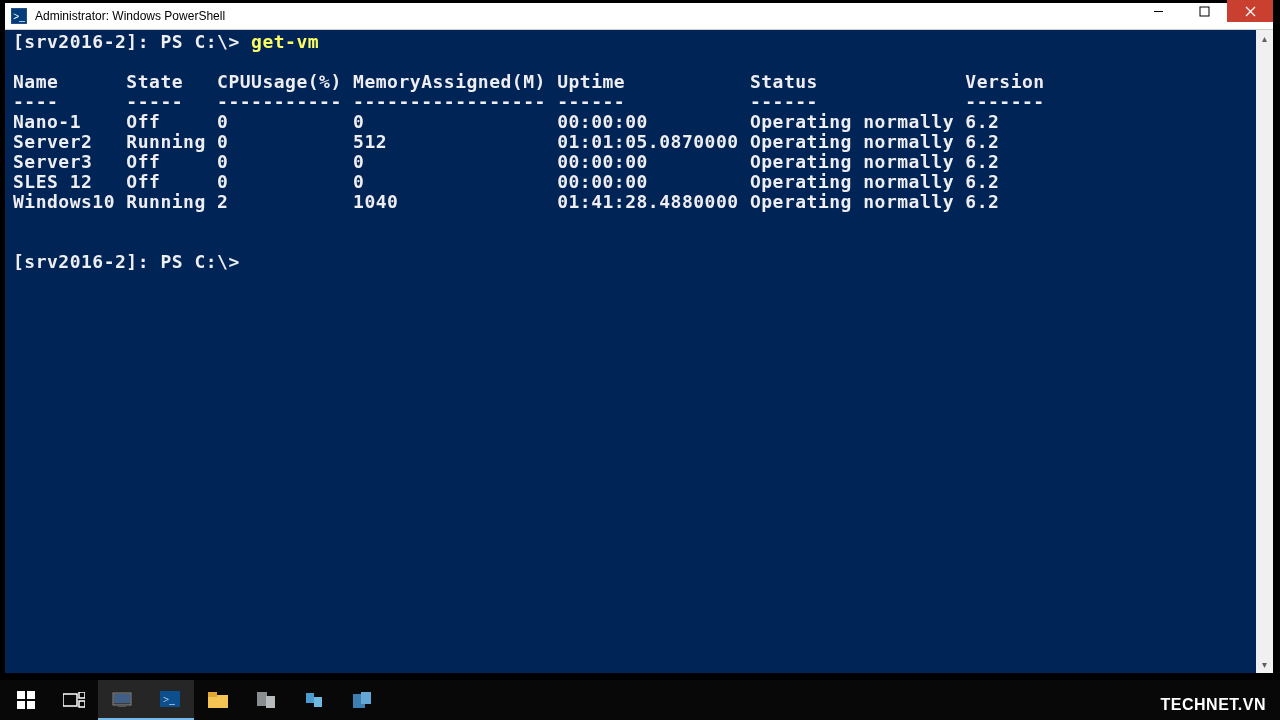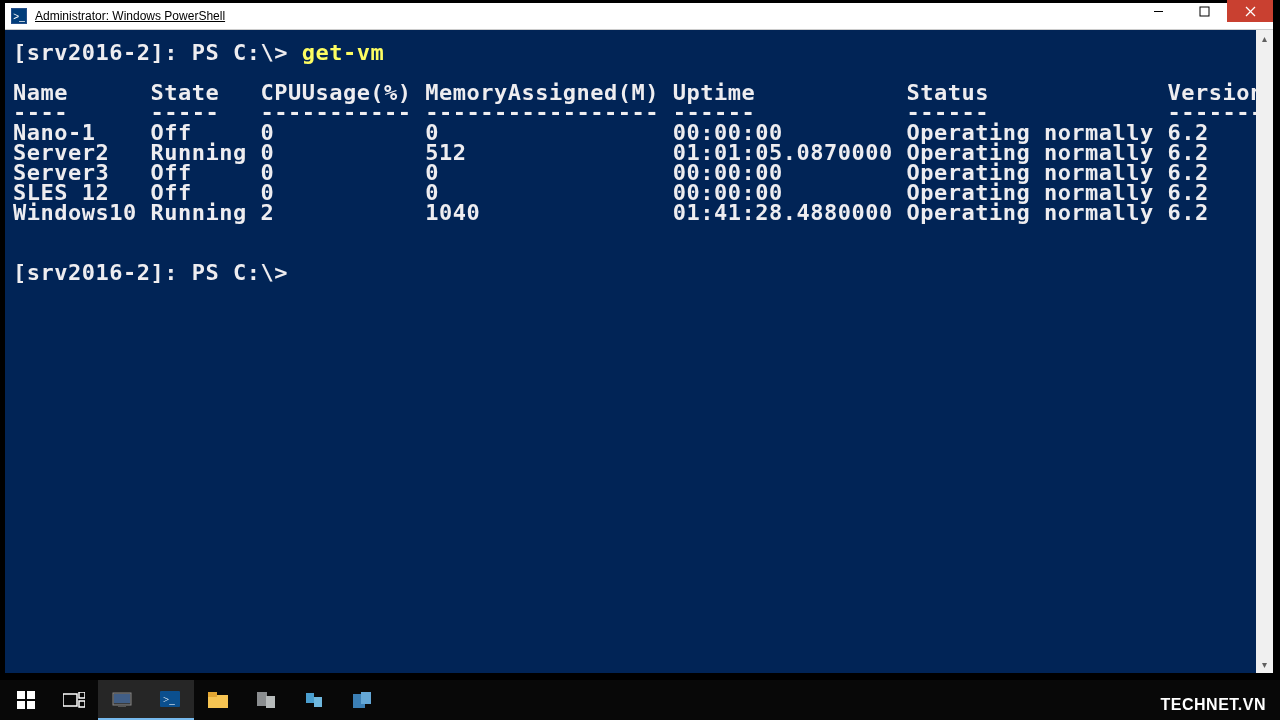--- a/index.html
+++ b/index.html
@@ -38,21 +38,20 @@
     align-items: center;
     justify-content: center;
     color: #fff;
     font-size: 10px;
     font-family: "Segoe UI", sans-serif;
   }
   .titlebar .title-text {
     margin-left: 8px;
     font-size: 12px;
     color: #000;
-    text-decoration: underline;
   }
   .win-controls {
     position: absolute;
     right: 0;
     top: -3px;
     display: flex;
   }
   .win-btn {
     width: 46px;
     height: 22px;
@@ -70,23 +69,23 @@
   .win-btn svg { display: block; }
   .terminal {
     position: absolute;
     left: 0;
     top: 27px;
     right: 0;
     bottom: 0;
     background: #012456;
     color: #eeedf0;
     font-family: "Lucida Console", Consolas, monospace;
-    font-size: 22px;
+    font-size: 18px;
     line-height: 20px;
-    padding: 13px 0 0 8px;
+    padding: 2px 0 0 8px;
     overflow: hidden;
     white-space: pre;
     font-weight: 600;
     letter-spacing: 0.5px;
   }
   .terminal .cmd { color: #fdfd62; }
   .scrollbar {
     position: absolute;
     right: 0;
     top: 27px;

